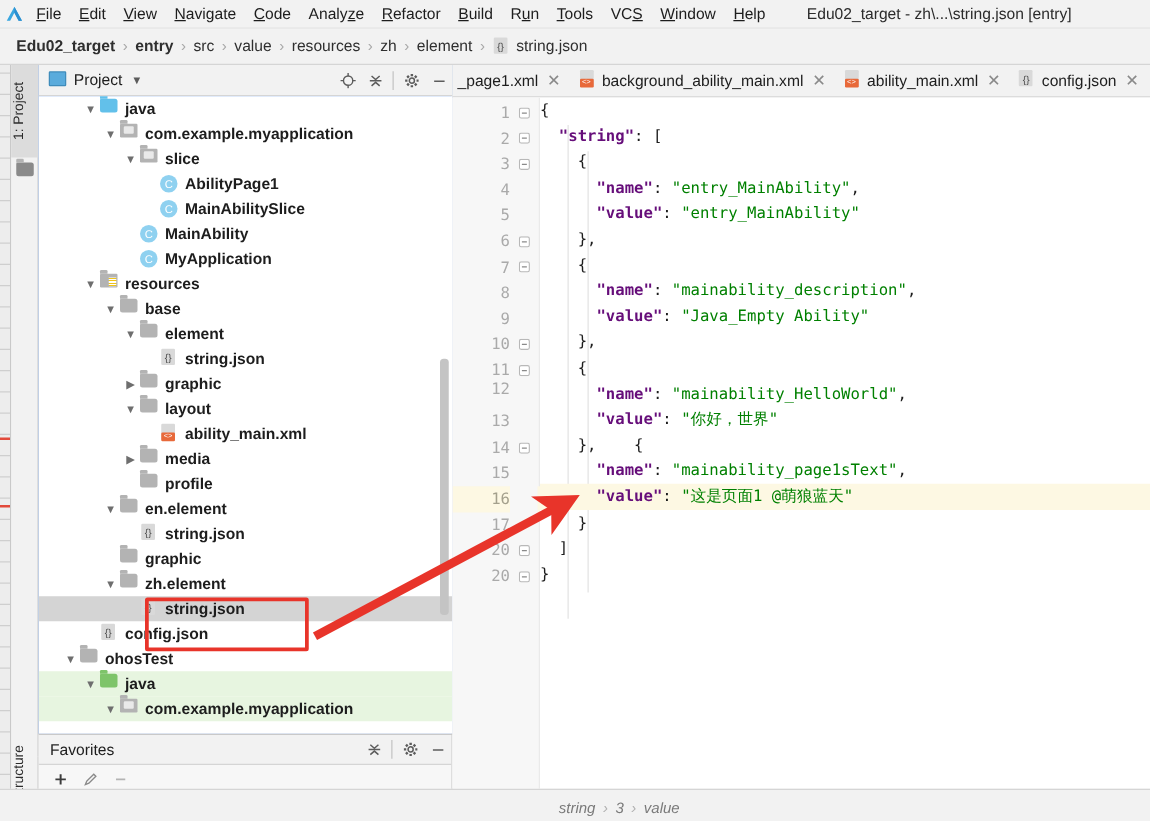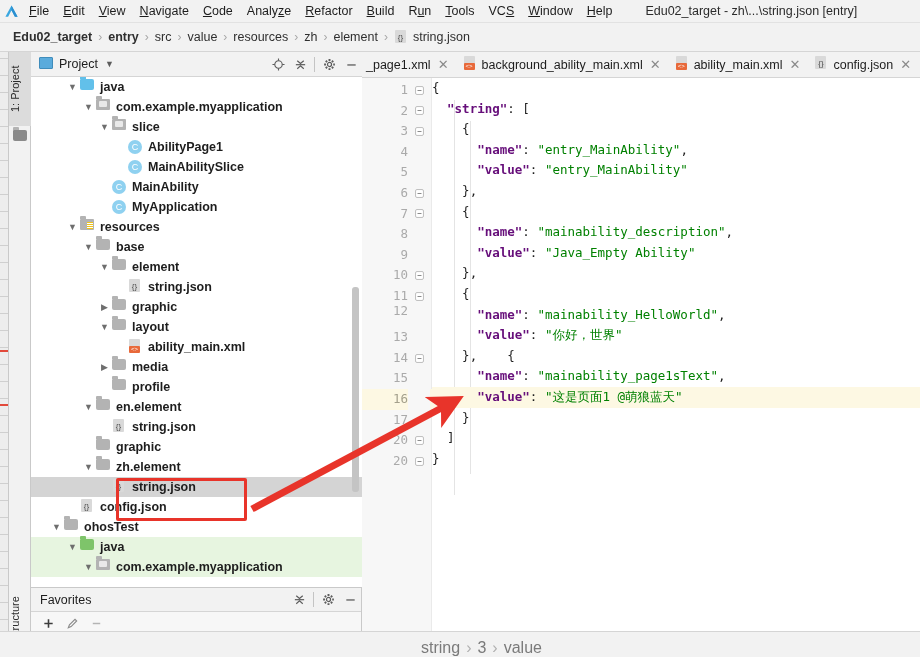--- a/index.html
+++ b/index.html
@@ -165,22 +165,22 @@
 
   
   .cursor-stripe { position:absolute; left:68px; width:2px; height:20.6px; background:#fdf8e3; }
 
   
   .statusbar {
     position: absolute; left: 0; top: 631px; width: 920px; height: 26px;
     background: #f2f2f2; border-top: 1px solid #d5d5d5;
   }
   .status-crumbs {
-    position:absolute; left: 421px; top: 7px; display:flex; align-items:center;
-    font-size: 16px; color:#7a7a7a;
+    position:absolute; left: 447px; top: 7px; display:flex; align-items:center;
+    font-size: 12px; color:#7a7a7a;font-style:italic;
   }
   .status-crumbs .sep { margin: 0 6px; color:#b0b0b0; }
 
   
   .redbox {
     position:absolute; border: 3px solid #e8342a; border-radius: 2px;
     pointer-events:none;
   }
   .arrow-svg { position:absolute; left:0; top:0; pointer-events:none; }
 

